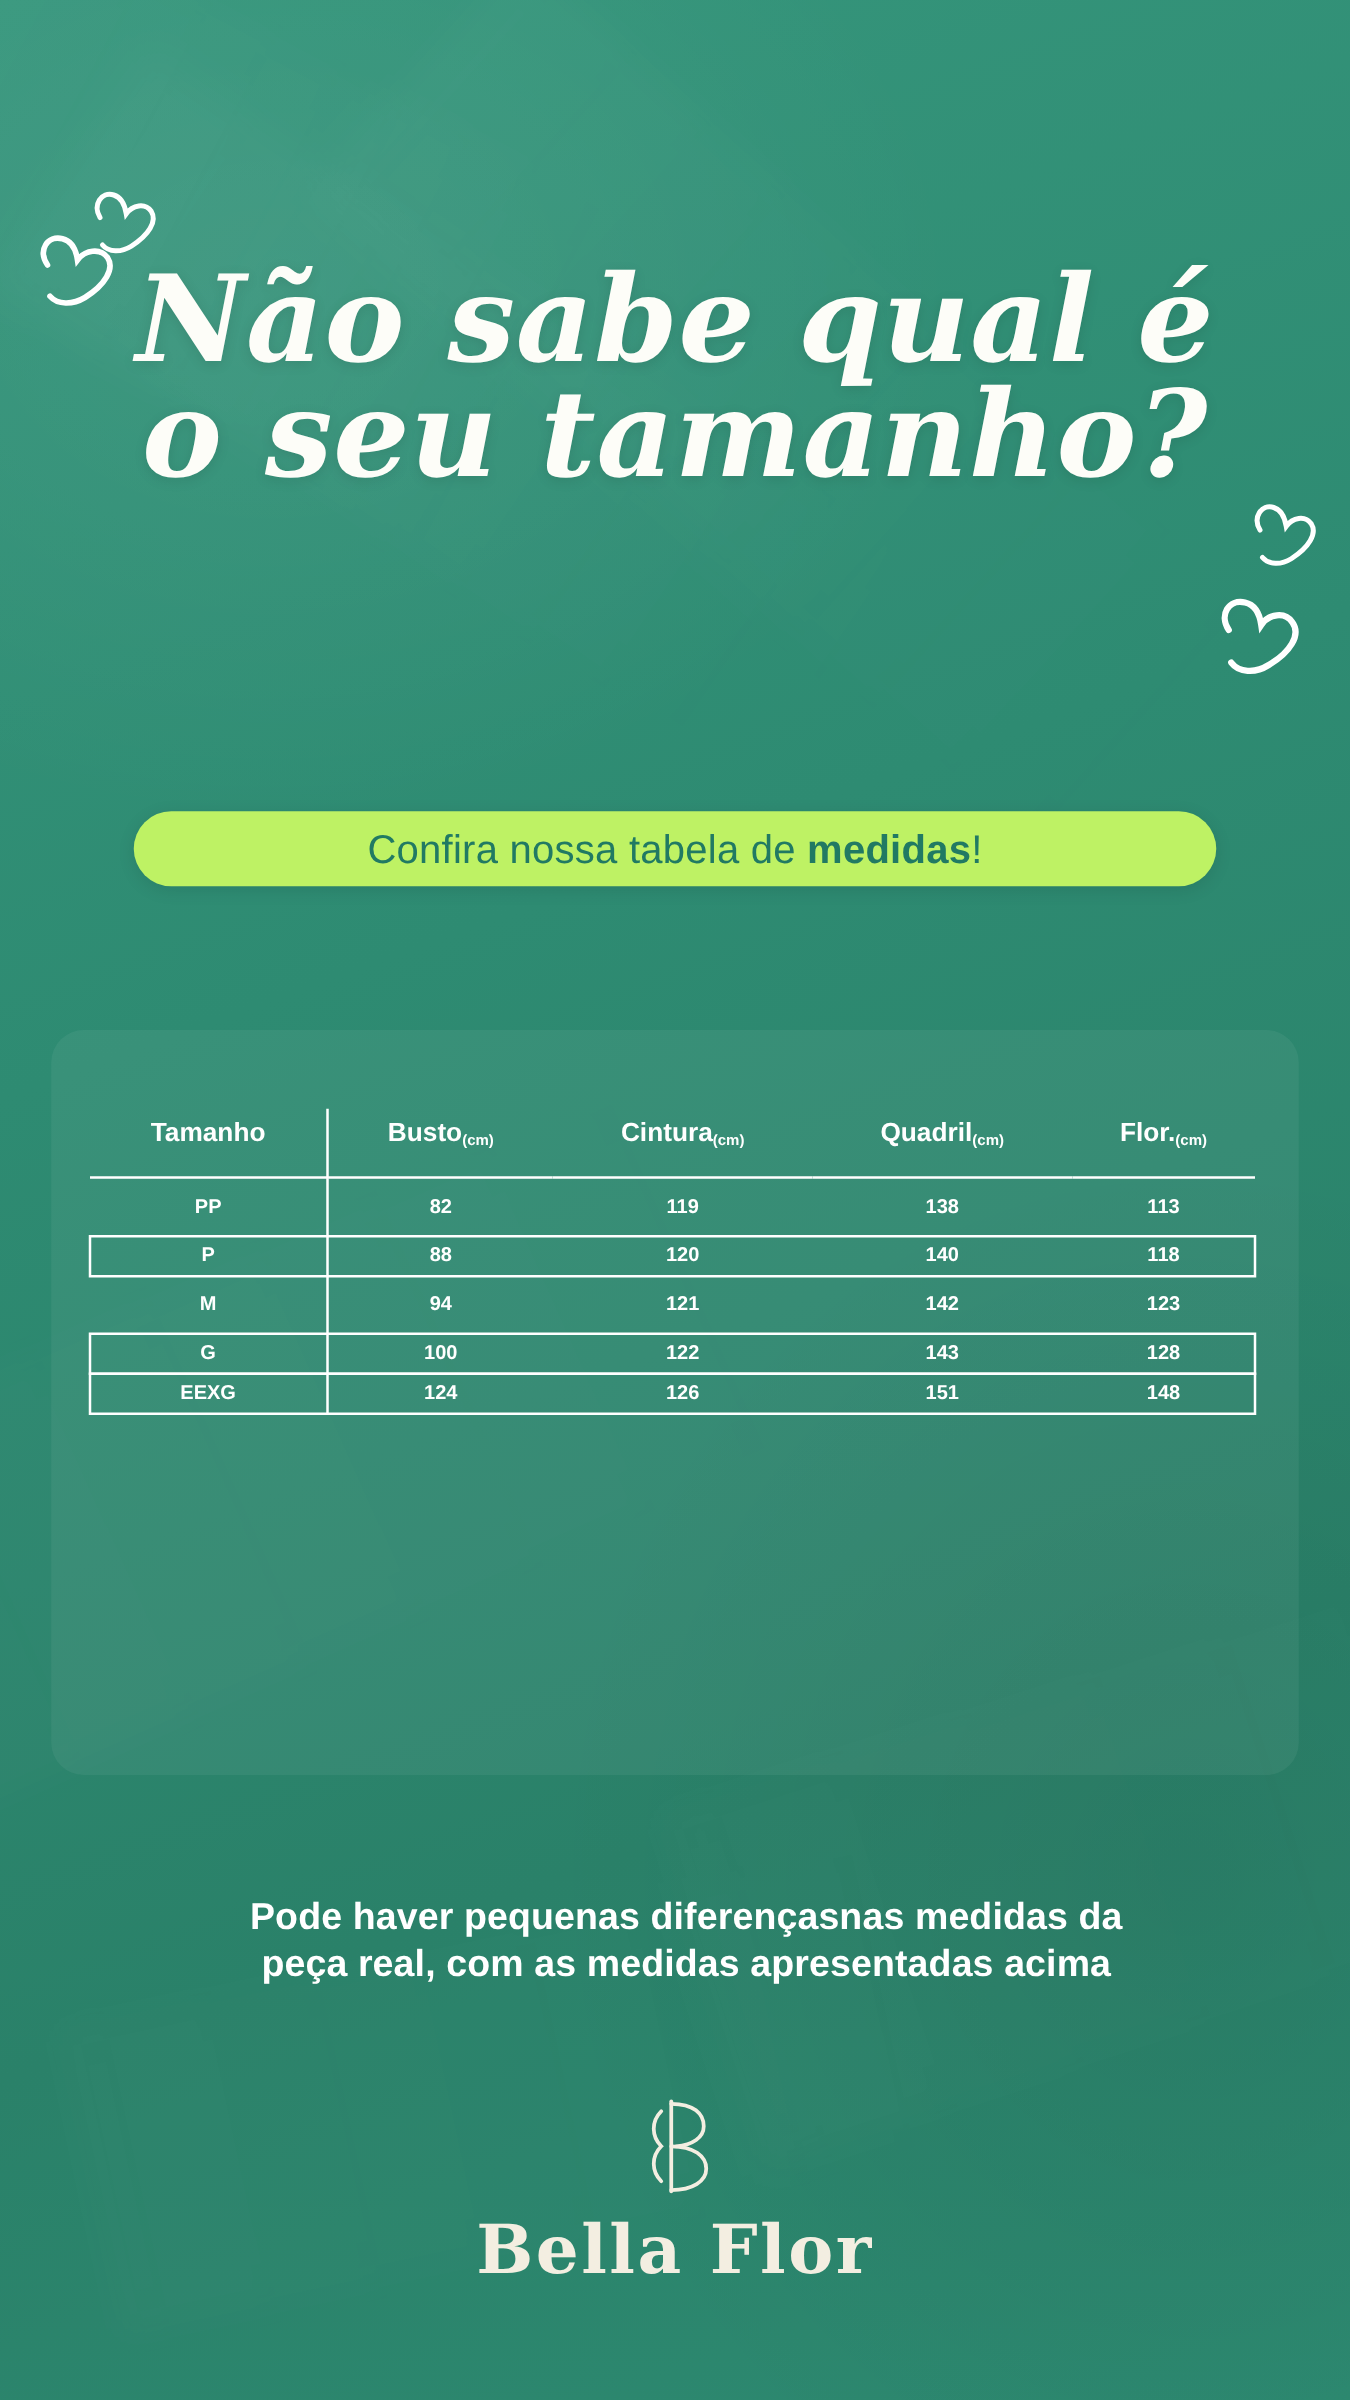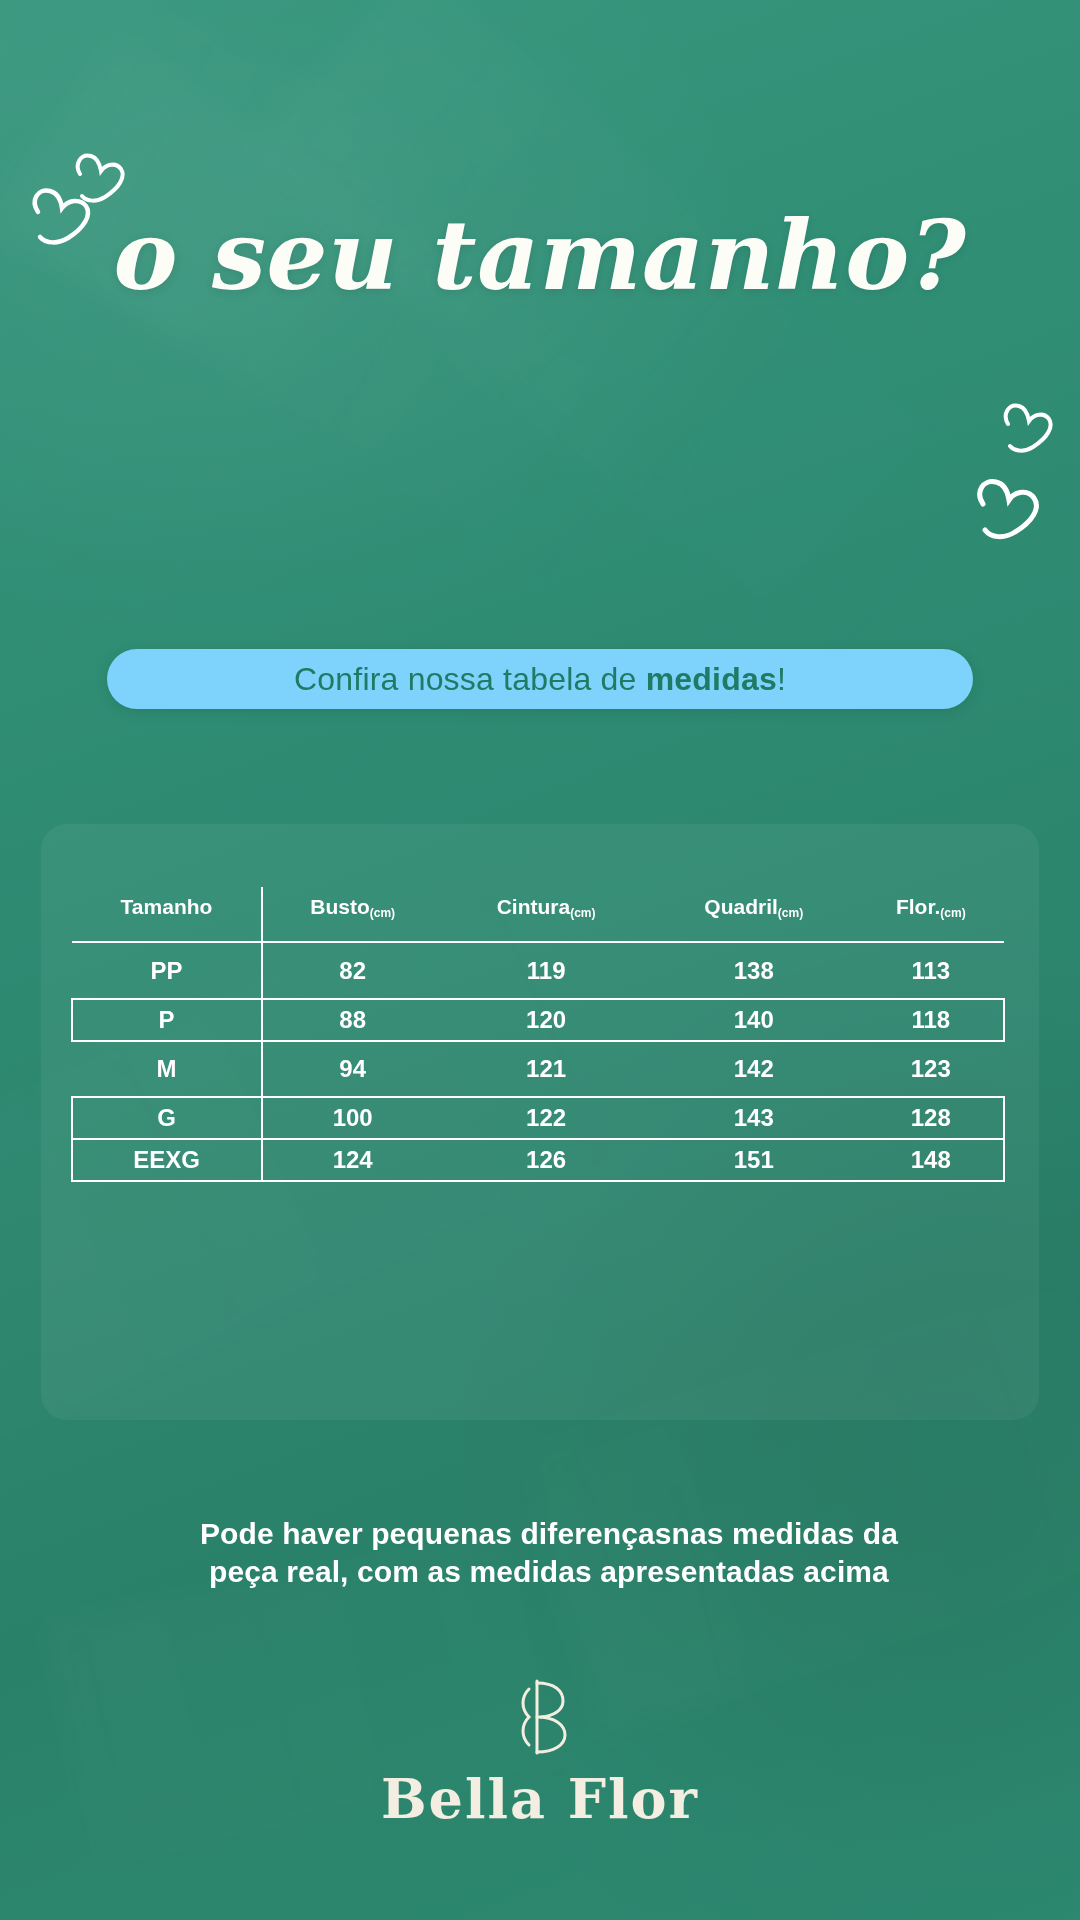--- a/index.html
+++ b/index.html
@@ -60,21 +60,21 @@
   }
   .headline .l2 { display: block; }
 
   
   .pill {
     position: absolute;
     top: 649px;
     left: 107px;
     width: 866px;
     height: 60px;
-    background: #7dd3fc;
+    background: #bef264;
     border-radius: 30px;
     display: flex;
     align-items: center;
     justify-content: center;
     box-shadow: 0 3px 14px rgba(0,0,0,0.10);
   }
   .pill-text {
     color: #217a63;
     font-size: 32px;
     font-weight: 400;
@@ -114,21 +114,21 @@
   }
   table.sizes thead th.first { border-bottom: 2px solid #ffffff; }
   table.sizes thead th sub {
     font-size: 12px;
     font-weight: 700;
     vertical-align: baseline;
     position: relative;
     top: 3px;
   }
   table.sizes tbody td {
-    font-size: 24px;
+    font-size: 16px;
     padding: 14px 0;
   }
   table.sizes tbody tr.alt td {
     padding: 7px 0;
   }
   table.sizes tbody tr.alt {
     outline: 2px solid #ffffff;
     outline-offset: -1px;
   }
   table.sizes tbody tr td.size-col {
@@ -205,20 +205,21 @@
     <path d="M8 26 C2 16 9 5 19 8 C26 10 28 17 29 23 C34 16 44 14 49 21 C54 29 47 40 33 49 C25 54 15 54 10 48" fill="none" stroke="#ffffff" stroke-width="4" stroke-linecap="round"></path>
   </svg>
 </div>
 <div class="heart" style="left:972px; top:472px;">
   <svg width="70" height="74" viewBox="0 0 70 74">
     <path d="M11 32 C3 20 11 7 24 10 C33 12 36 21 37 28 C43 19 56 17 62 26 C69 36 60 50 43 60 C32 67 19 66 13 58" fill="none" stroke="#ffffff" stroke-width="5" stroke-linecap="round"></path>
   </svg>
 </div>
 
 <div class="headline">
+  <span class="l1">Não sabe qual é</span>
   <span class="l2">o seu tamanho?</span>
 </div>
 
 <div class="pill">
   <div class="pill-text">
     <span>Confira nossa tabela de </span><b>medidas</b><span>!</span>
   </div>
 </div>
 
 <div class="card"></div>

